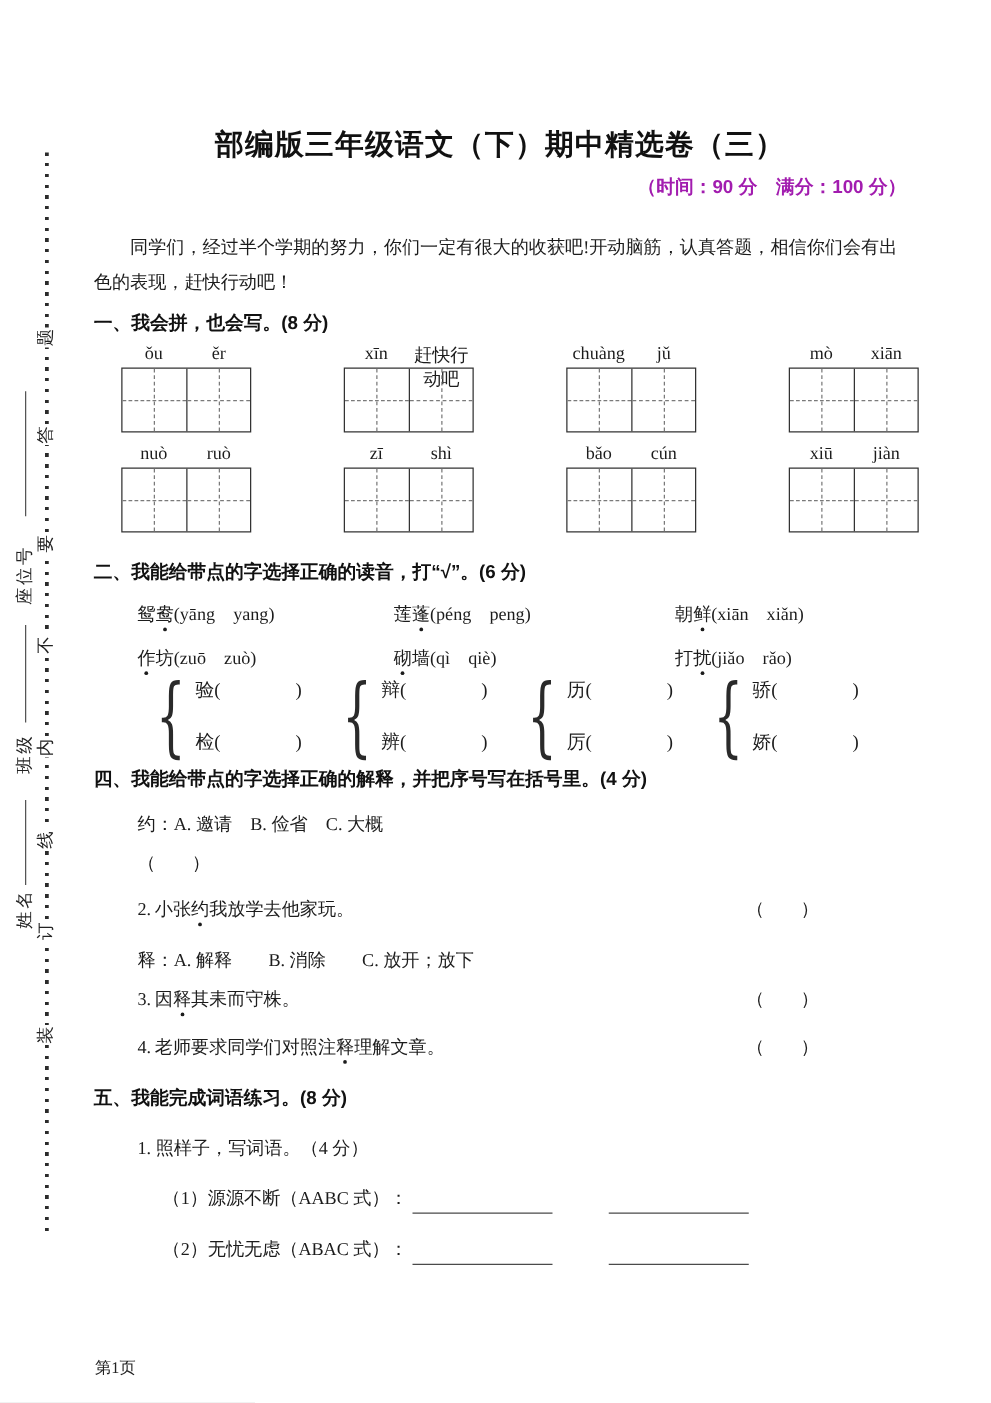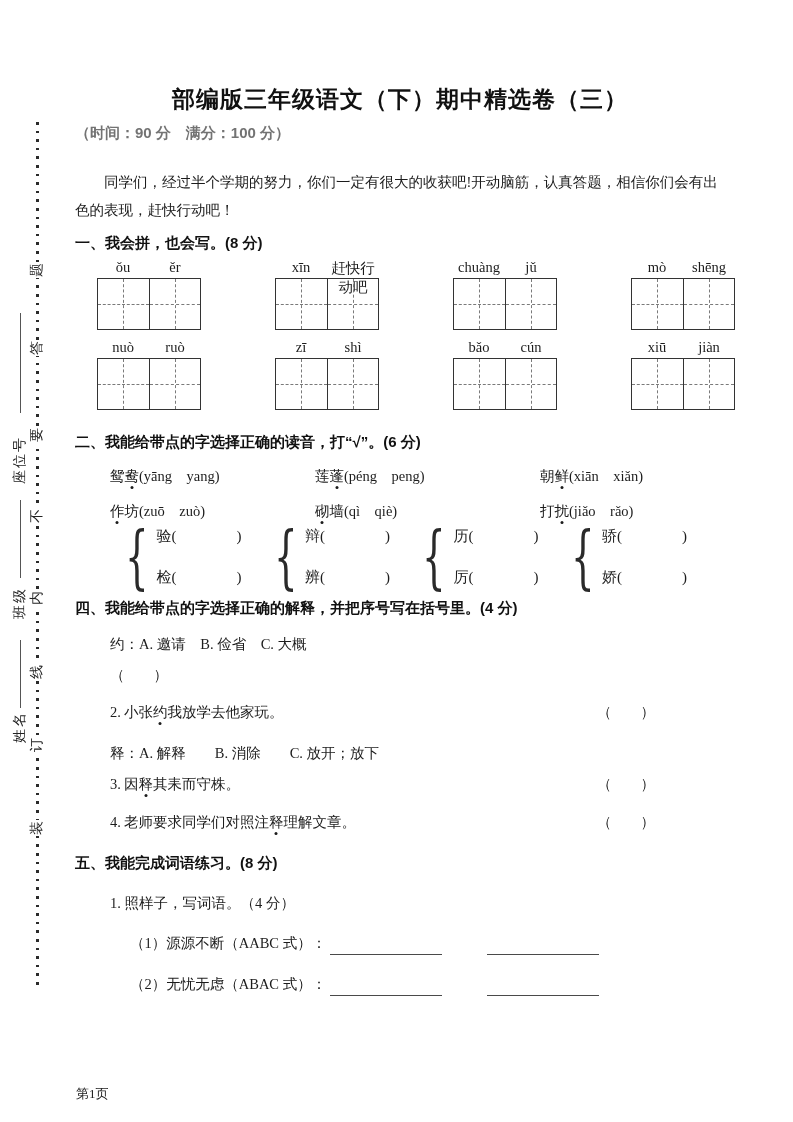--- a/index.html
+++ b/index.html
@@ -20,28 +20,28 @@
     padding:3px 1px; transform:translate(-50%,-50%) rotate(-90deg); white-space:nowrap;
   }
   .fieldlabel {
     position:absolute; left:20px; font-size:14px; color:#222;
     transform:translate(-50%,-50%) rotate(-90deg); white-space:nowrap;
     letter-spacing:2px;
   }
   .fieldline { position:absolute; left:20px; width:1.4px; background:#555; }
 
   
-  .content { position:absolute; left:75px; top:84px; width:650px; }
+  .content { position:absolute; left:75px; top:100px; width:650px; }
   .title {
     text-align:center; font-family:"Liberation Sans","DejaVu Sans",sans-serif;
     font-weight:bold; font-size:23px; letter-spacing:1px; color:#111;
   }
   .subtitle {
-    text-align:left; font-family:"Liberation Sans","DejaVu Sans",sans-serif;
-    font-weight:bold; font-size:15px; margin-top:9px; color:#737373;
+    text-align:right; font-family:"Liberation Sans","DejaVu Sans",sans-serif;
+    font-weight:bold; font-size:15px; margin-top:9px; color:#a21caf;
   }
   .intro { margin-top:25px; font-size:14.5px; line-height:28px; text-indent:2em; }
 
   .sec-heading {
     font-family:"Liberation Sans","DejaVu Sans",sans-serif; font-weight:bold;
     font-size:15px; line-height:20px; color:#111;
   }
   .h1 { margin-top:9px; }
   .h2 { margin-top:22px; }
   .h3 { margin-top:22px; }
@@ -165,21 +165,21 @@
             <span>jǔ</span>
           </div>
         <div class="wgrid">
             <div class="wcell"></div>
             <div class="wcell"></div>
           </div>
       </div>
       <div class="wgroup">
         <div class="pyrow">
             <span>mò</span>
-            <span>shēng</span>
+            <span>xiān</span>
           </div>
         <div class="wgrid">
             <div class="wcell"></div>
             <div class="wcell"></div>
           </div>
       </div>
     </div>
 
     <div class="s1row second">
       <div class="wgroup">

